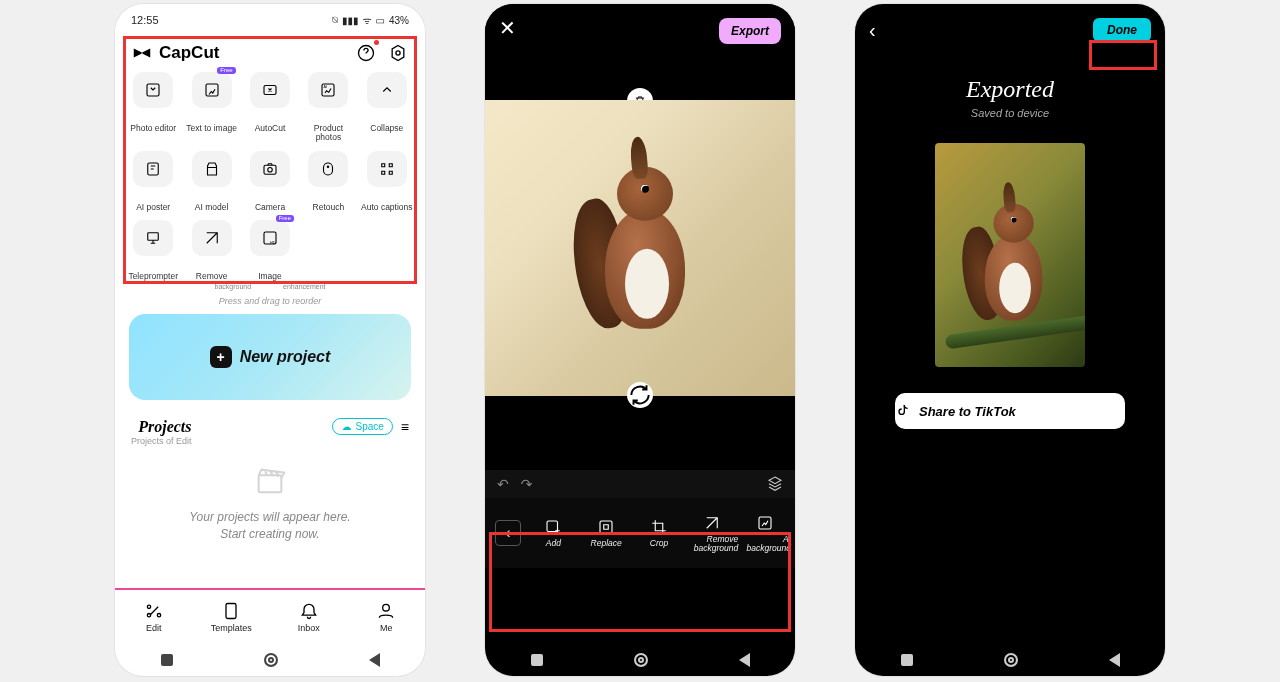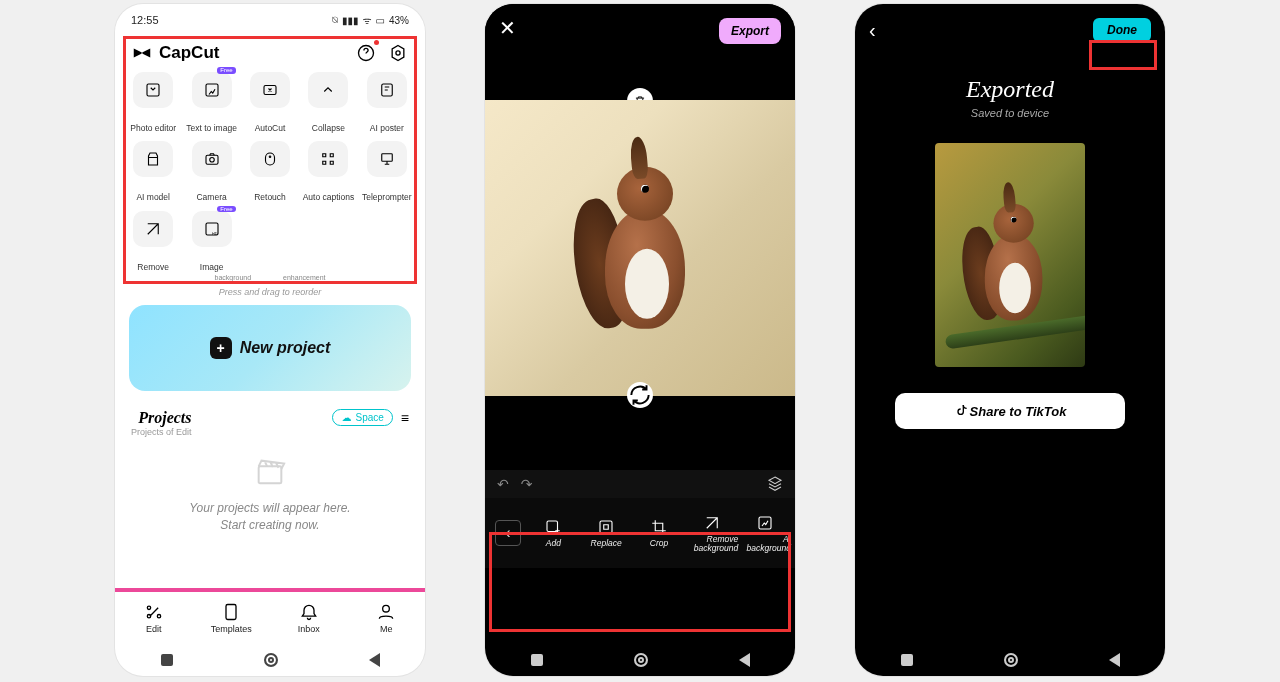--- a/index.html
+++ b/index.html
@@ -58,21 +58,21 @@
     font-style:italic; font-weight:600; font-size:16px; color:#111;
   }
   .newproj .plus { width:22px; height:22px; background:#111; color:#fff; border-radius:6px; display:flex; align-items:center; justify-content:center; font-style:normal; font-size:14px; font-weight:700;}
   .projects-row { display:flex; align-items:flex-start; justify-content:space-between; padding:12px 16px 0;}
   .projects-row h3 { font-family: Georgia, serif; font-style:italic; font-weight:600; font-size:16px;text-align:right;}
   .projects-row .sub { font-size:9px; color:#999; }
   .projects-row .right { display:flex; align-items:center; gap:8px;}
   .space-btn { border:1px solid #00c4cc; color:#00c4cc; border-radius:10px; padding:2px 8px; font-size:10px; display:flex; gap:4px; align-items:center;}
   .empty { text-align:center; padding:18px 10px; color:#888; font-style:italic; font-size:12px; line-height:1.4; }
   .empty .clap { width:34px; height:34px; margin:0 auto 6px; opacity:.5; }
-  .navbar { position:absolute; bottom:32px; left:0; right:0; height:56px; border-top:4px solid #ec4899; display:flex; }
+  .navbar { position:absolute; bottom:32px; left:0; right:0; height:56px; border-top:2px solid #ec4899; display:flex; }
   .navitem { flex:1; display:flex; flex-direction:column; align-items:center; justify-content:center; gap:2px; font-size:9px; color:#222;}
   .navitem svg { width:20px; height:20px; stroke:#000; fill:none; stroke-width:1.6;}
   .sysbar { position:absolute; bottom:0; left:0; right:0; height:32px; display:flex; align-items:center; justify-content:space-around; }
   .sysbar .sq { width:12px; height:12px; background:#444; border-radius:2px;}
   .sysbar .ci { width:14px; height:14px; border:2px solid #444; border-radius:50%; box-shadow: inset 0 0 0 2px #fff, inset 0 0 0 4px #444;}
   .sysbar .tr { width:0; height:0; border-top:7px solid transparent; border-bottom:7px solid transparent; border-right:11px solid #444;}
   
   .p2-top { height:96px; background:#000; display:flex; align-items:flex-start; justify-content:space-between; padding:14px 14px 0; position:relative;}
   .close-x { color:#fff; font-size:20px; line-height:1; }
   .export-btn { background:#f0abfc; color:#000; font-style:italic; font-size:12px; font-weight:600; padding:6px 12px; border-radius:8px; }
@@ -101,21 +101,21 @@
   .p3-top { display:flex; align-items:center; justify-content:space-between; padding:14px 14px 4px; }
   .p3-back { color:#fff; font-size:20px; }
   .done-btn { background:#00d0e0; color:#000; font-style:italic; font-size:12px; font-weight:600; padding:5px 14px; border-radius:6px; }
   .redbox3 { position:absolute; top:36px; right:8px; width:68px; height:30px; border:3px solid #e33; pointer-events:none;}
   .exported { text-align:center; padding:30px 0 6px; }
   .exported h2 { font-family:Georgia,serif; font-style:italic; font-weight:500; font-size:24px;}
   .exported p { font-size:11px; color:#aaa; font-style:italic; margin-top:4px;}
   .p3-image { width:150px; height:224px; margin:18px auto 0; border-radius:4px; overflow:hidden; background:linear-gradient(135deg,#b89a3f 0%, #8a8a3a 40%, #4a5a1f 80%, #2e3a14 100%); position:relative;}
   .p3-image .branch{position:absolute; bottom:28px; left:10px; right:-10px; height:14px; background:linear-gradient(#4a6a2a,#2d4018); border-radius:8px; transform:rotate(-8deg);}
   .p3-image .squirrel{ transform:translate(-50%,-48%) scale(.72);}
-  .share-btn { width:230px; margin:26px auto 0; background:#fff; color:#000; border-radius:10px; padding:10px 0; display:flex; align-items:center; justify-content:center; font-style:italic; font-weight:600; font-size:13px;}
+  .share-btn { width:230px; margin:26px auto 0; background:#fff; color:#000; border-radius:10px; padding:10px 0; display:flex; align-items:center; gap:8px; font-style:italic; font-weight:600; font-size:13px;}
   .share-btn svg{width:16px;height:16px;}
 </style>
 </head>
 <body>
 
 <div class="phone">
   <div class="statusbar">
     <span>12:55</span>
     <span class="icons">
       <span>⍉</span>
@@ -175,20 +175,30 @@
           <svg viewBox="0 0 24 24">
             <rect x="4" y="6" width="16" height="12" rx="2"></rect>
             <path d="M10 10l4 4M14 10l-4 4"></path>
           </svg>
         </div>
         <span>AutoCut</span>
       </div>
     <div class="tool">
         <div class="tile">
           <svg viewBox="0 0 24 24">
+            <rect x="4" y="4" width="16" height="16" rx="2"></rect>
+            <path d="M8 16l2-3 3 2 3-5"></path>
+            <text x="6" y="9" font-size="5" fill="#000" stroke="none">AI</text>
+          </svg>
+        </div>
+        <span>Product photos</span>
+      </div>
+    <div class="tool">
+        <div class="tile">
+          <svg viewBox="0 0 24 24">
             <path d="M7 14l5-5 5 5"></path>
           </svg>
         </div>
         <span>Collapse</span>
       </div>
     <div class="tool">
         <div class="tile">
           <svg viewBox="0 0 24 24">
             <rect x="5" y="4" width="14" height="16" rx="2"></rect>
             <path d="M9 8h6M9 12h4"></path>

